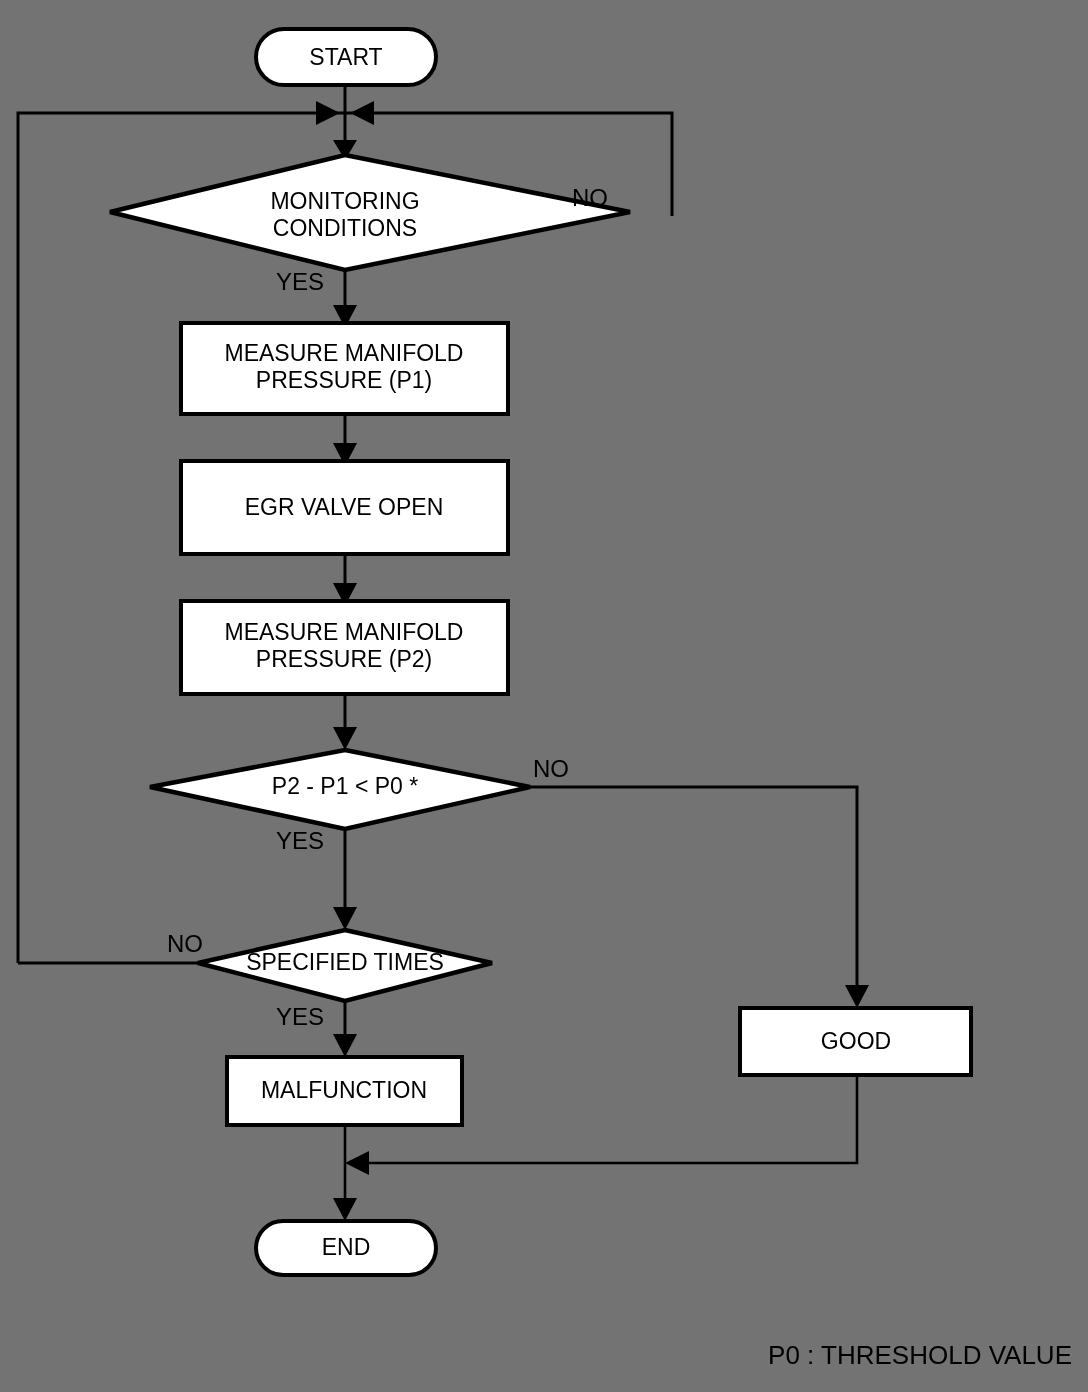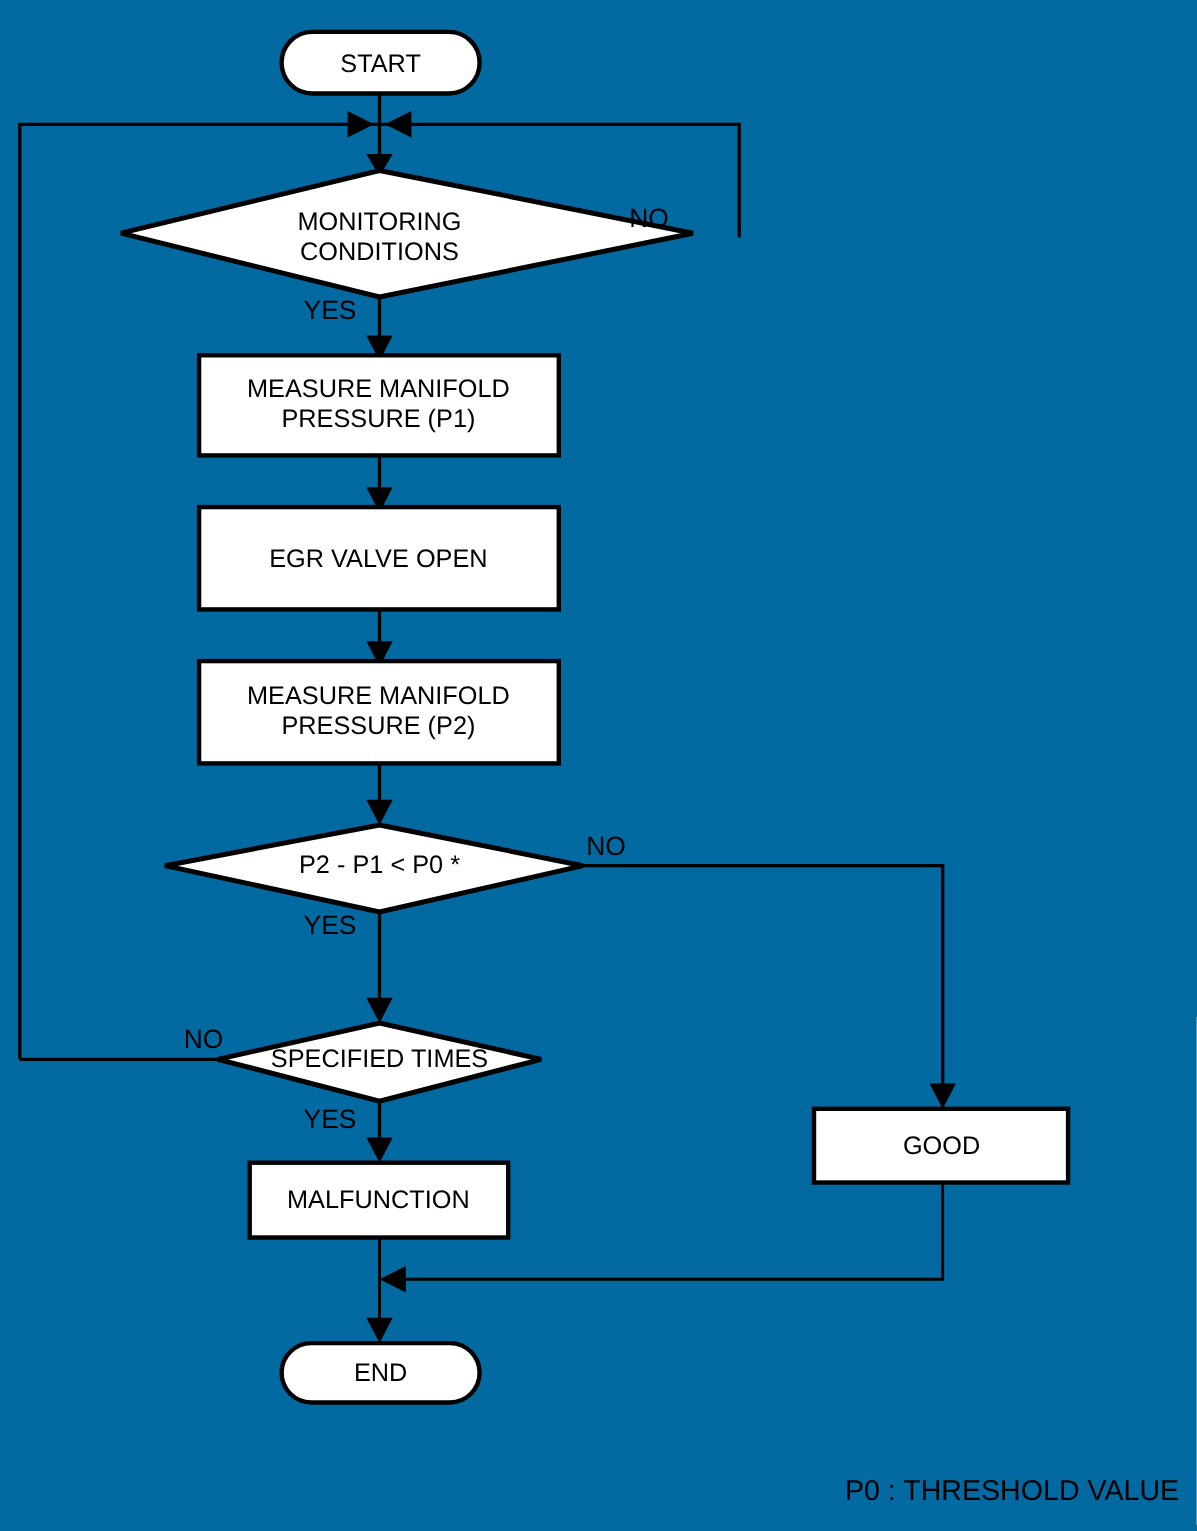--- a/index.html
+++ b/index.html
@@ -10,21 +10,21 @@
   body {
     width: 1088px;
     height: 1392px;
     font-family: "Liberation Sans", sans-serif;
     overflow: hidden;
   }
   #flowchart-root {
     position: relative;
     width: 1088px;
     height: 1392px;
-    background: #0369a1;
+    background: #737373;
   }
   svg.flow-svg {
     display: block;
     width: 1088px;
     height: 1392px;
   }
   .node-shape {
     fill: #ffffff;
     stroke: #000000;
     stroke-width: 4;

